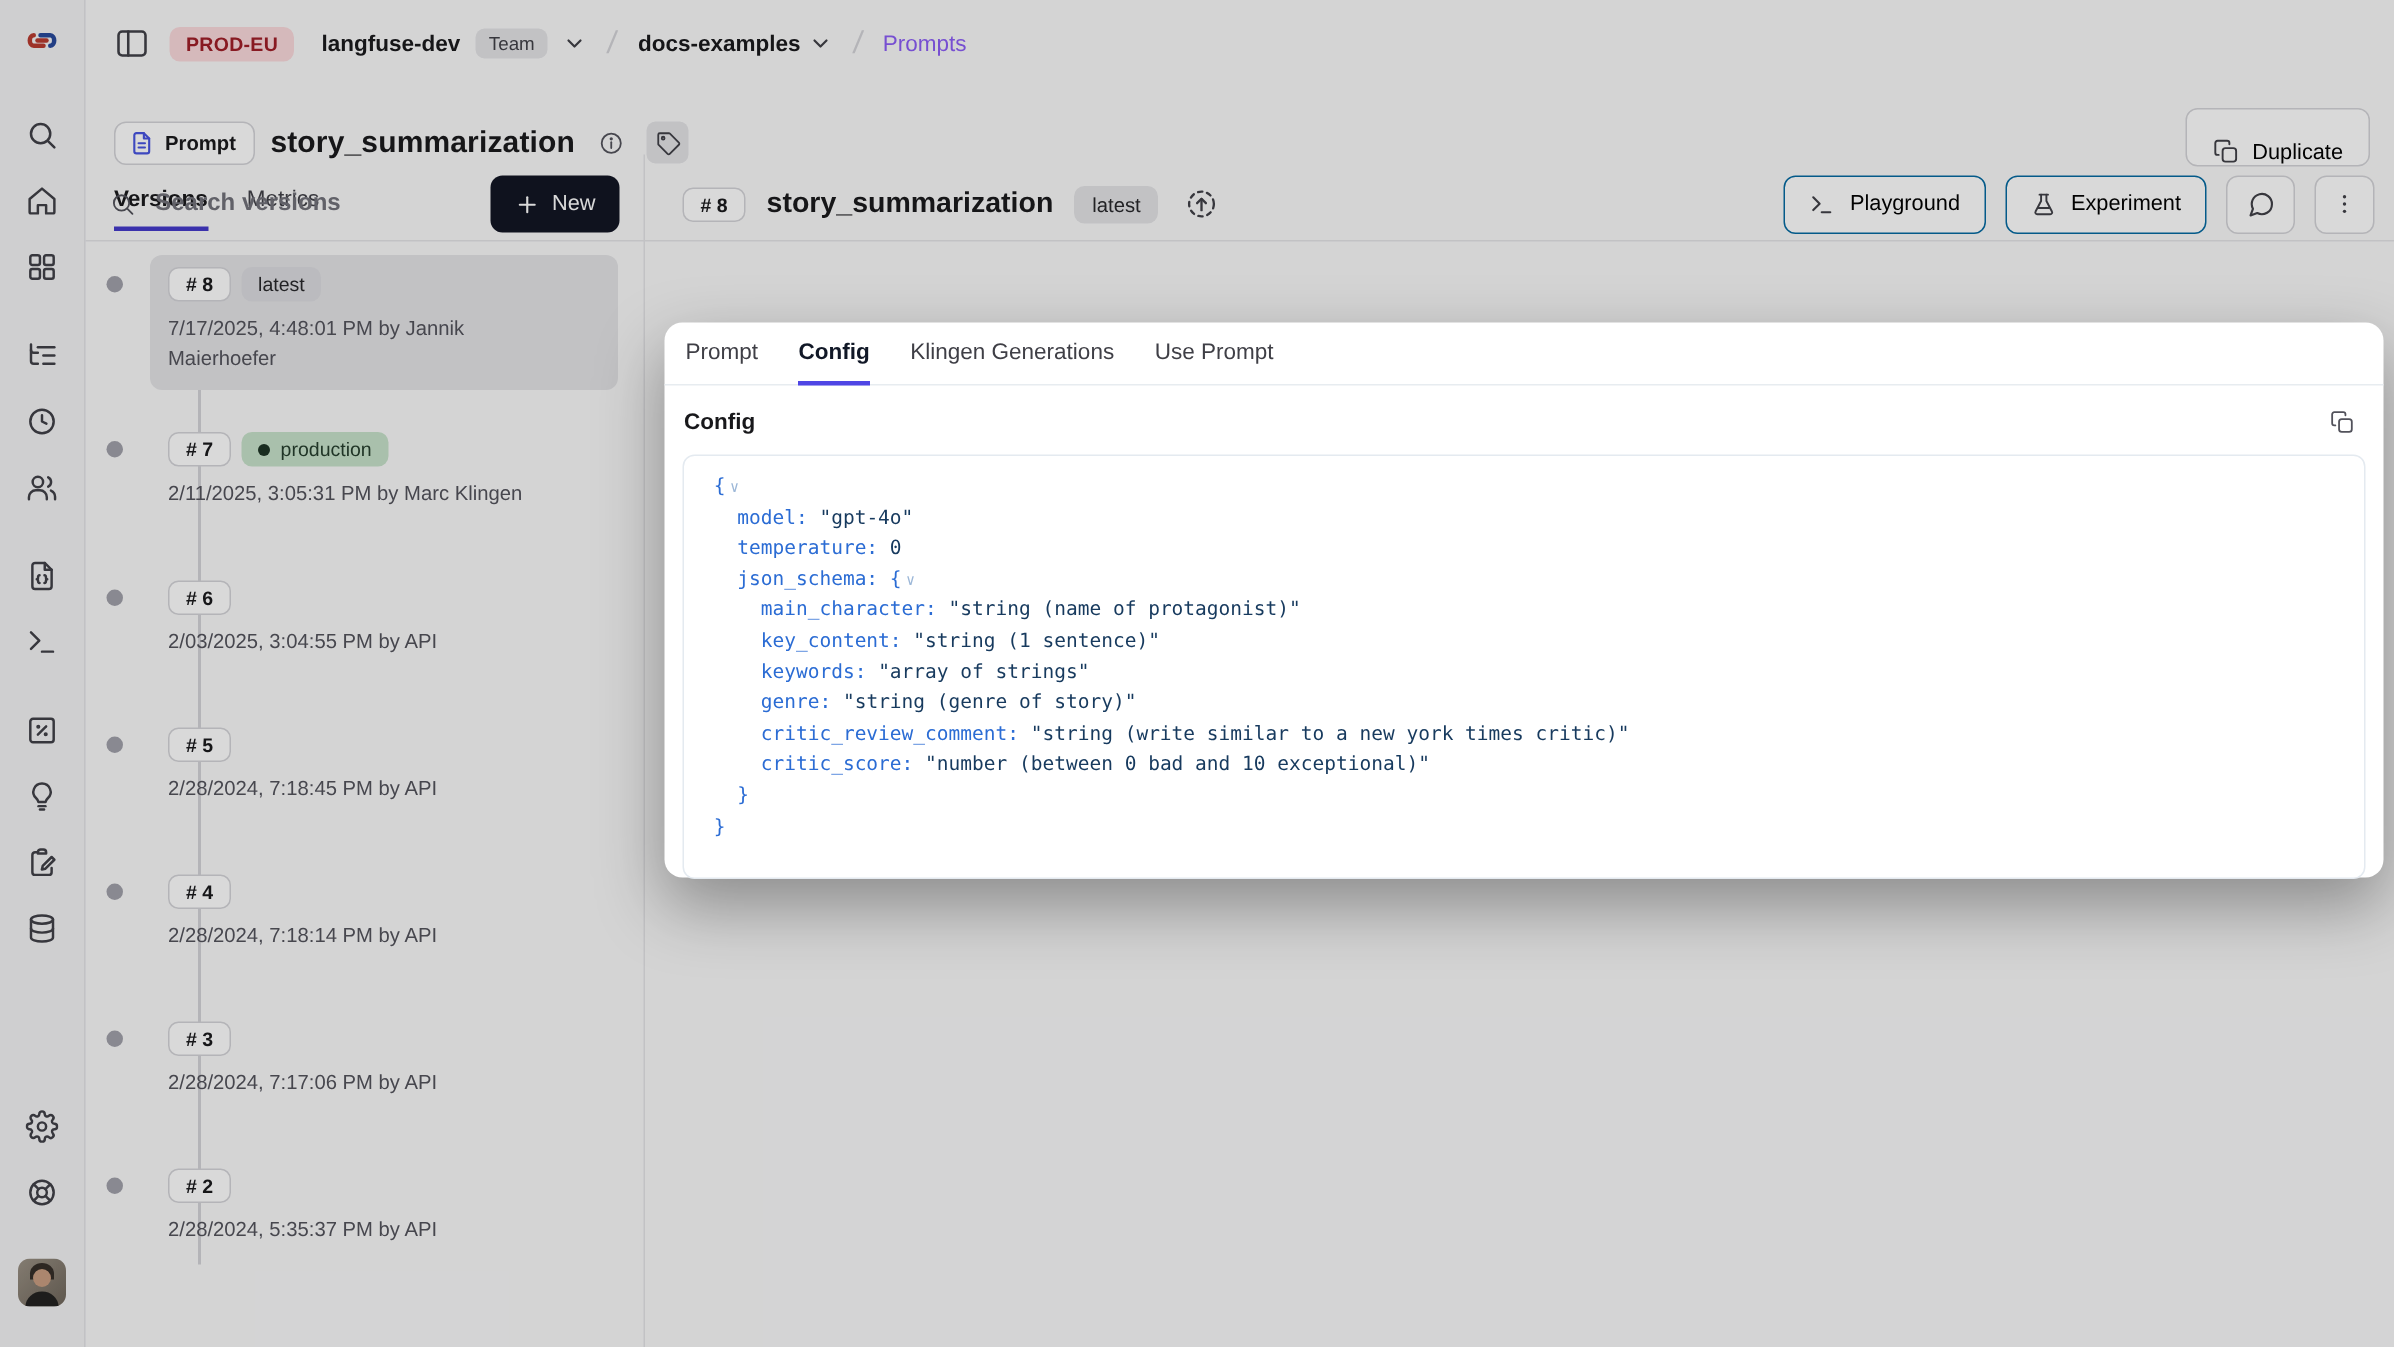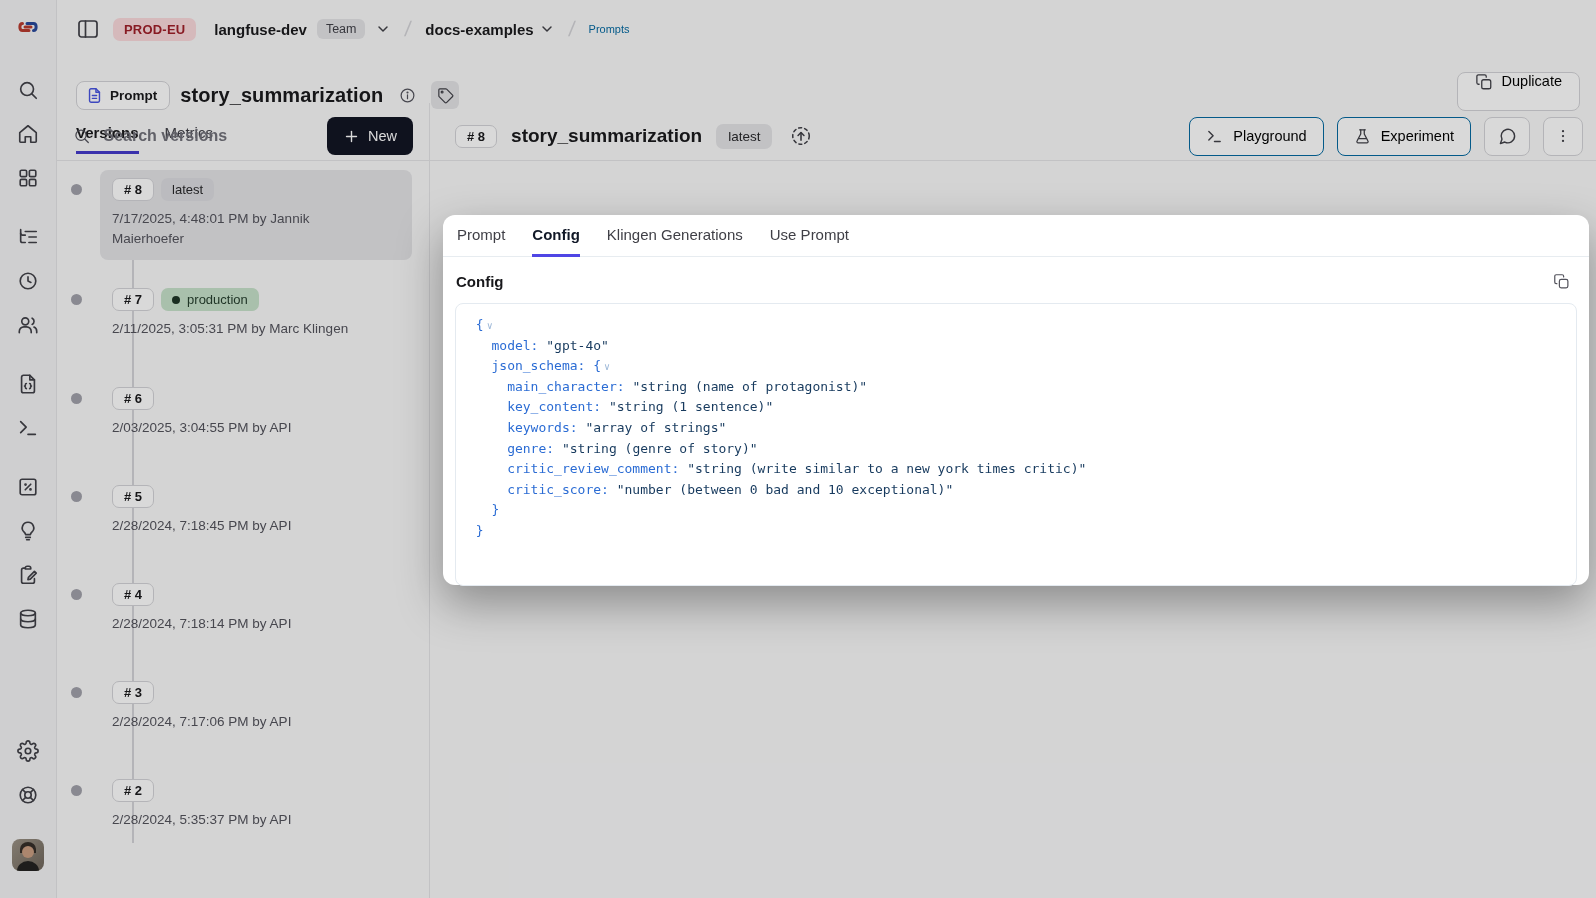--- a/index.html
+++ b/index.html
@@ -15,30 +15,30 @@
   .rail .avatar { width:32px; height:32px; border-radius:8px; overflow:hidden; }
 
   
   .topbar { position:absolute; left:57px; top:0; width:1539px; height:58px; display:flex; align-items:center; padding-left:16px; gap:10px; z-index:1; }
   .panel-btn { width:30px; height:30px; display:flex; align-items:center; justify-content:center; border-radius:6px; }
   .env-badge { background:#fbd9dc; color:#9f1d27; font-size:13px; font-weight:700; letter-spacing:.2px; padding:4px 11px; border-radius:7px; margin-left:0; }
   .org-name { font-size:15px; font-weight:600; margin-left:8px; }
   .pill { background:#e4e4e7; color:#3f3f46; font-size:12.5px; font-weight:500; padding:3px 9px; border-radius:6px; }
   .crumb-sep { color:#d4d4d8; font-size:21px; font-weight:300; padding:0 4px; transform:skewX(-8deg); }
   .crumb-link { font-size:15px; font-weight:600; color:#18181b; display:flex; align-items:center; gap:5px; }
-  .crumb-muted { font-size:11px; color:#0369a1; }
+  .crumb-muted { font-size:15px; color:#8b5cf6; }
 
   
   .page-header { position:absolute; left:57px; top:58px; width:1539px; height:103px; z-index:1; }
   .title-row { display:flex; align-items:center; gap:10px; padding:16px 16px 0 19px; height:58px; }
   .type-badge { display:flex; align-items:center; gap:7px; background:#ffffff; border:1px solid #d4d4d8; border-radius:8px; padding:5px 12px 5px 9px; font-size:13.5px; font-weight:600; }
   .page-title { font-size:20px; font-weight:700; letter-spacing:.1px; }
   .icon-ghost { width:28px; height:28px; display:flex; align-items:center; justify-content:center; border-radius:6px; }
   .icon-soft { background:#e4e4e7; }
-  .dup-btn { position:absolute; right:16px; top:14px; display:flex; align-items:flex-start; gap:9px; background:#fff; border:1px solid #d4d4d8; border-radius:8px; height:39px; padding:0 17px; font-size:14.5px; font-weight:500; }
+  .dup-btn { position:absolute; right:16px; top:14px; display:flex; align-items:flex-end; gap:9px; background:#fff; border:1px solid #d4d4d8; border-radius:8px; height:39px; padding:0 17px; font-size:14.5px; font-weight:500; }
   .page-tabs { display:flex; gap:26px; padding:0 0 0 19px; margin-top:8px; }
   .page-tab { font-size:15px; font-weight:500; color:#3f3f46; padding-bottom:10px; border-bottom:3px solid transparent; }
   .page-tab.active { color:#18181b; font-weight:600; border-bottom-color:#4338ca; }
   .tabs-divider { position:absolute; left:0; right:0; top:102px; height:1px; background:#e4e4e7; }
 
   
   .vpanel { position:absolute; left:57px; top:103px; width:373px; height:795px; border-right:1px solid #e4e4e7; z-index:1; }
   .vsearch-row { display:flex; align-items:center; gap:12px; padding:14px 16px 10px 16px; }
   .vsearch { display:flex; align-items:center; gap:13px; flex:1; }
   .vsearch input { border:0; outline:0; background:transparent; font-size:16px; font-family:"Liberation Sans",sans-serif; color:#0f172a; width:100%;font-weight:bold; }
@@ -406,20 +406,21 @@
     <span class="icon-ghost">
       <svg width="17" height="17" viewBox="0 0 24 24" class="ic" style="stroke:#52525b;stroke-width:1.7">
           <rect x="9" y="9" width="12" height="12" rx="2.5"></rect>
           <path d="M5.5 15H4.5a2 2 0 0 1-2-2V4.5a2 2 0 0 1 2-2H13a2 2 0 0 1 2 2v1"></path>
         </svg>
     </span>
   </div>
   <div class="json-box">
       <div class="json-line"> <span class="jk">{</span><span class="jchev">∨</span></div>
       <div class="json-line">   <span class="jk">model:</span> <span class="jv">"gpt-4o"</span></div>
+      <div class="json-line">   <span class="jk">temperature:</span> <span class="jv">0</span></div>
       <div class="json-line">   <span class="jk">json_schema:</span> <span class="jk">{</span><span class="jchev">∨</span></div>
       <div class="json-line">     <span class="jk">main_character:</span> <span class="jv">"string (name of protagonist)"</span></div>
       <div class="json-line">     <span class="jk">key_content:</span> <span class="jv">"string (1 sentence)"</span></div>
       <div class="json-line">     <span class="jk">keywords:</span> <span class="jv">"array of strings"</span></div>
       <div class="json-line">     <span class="jk">genre:</span> <span class="jv">"string (genre of story)"</span></div>
       <div class="json-line">     <span class="jk">critic_review_comment:</span> <span class="jv">"string (write similar to a new york times critic)"</span></div>
       <div class="json-line">     <span class="jk">critic_score:</span> <span class="jv">"number (between 0 bad and 10 exceptional)"</span></div>
       <div class="json-line">   <span class="jk">}</span></div>
       <div class="json-line"> <span class="jk">}</span></div>
     </div>

